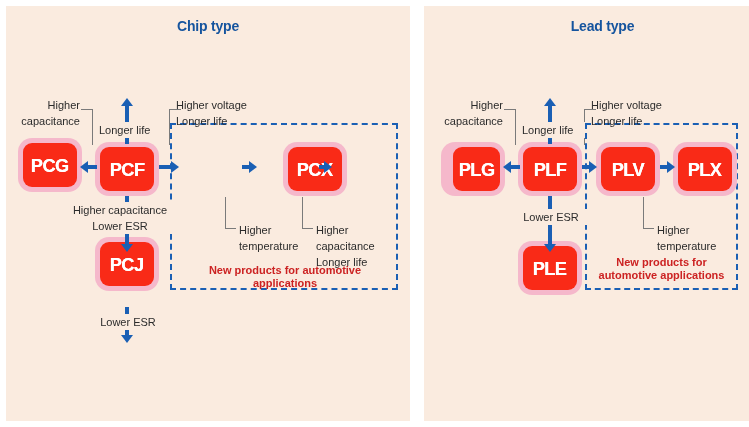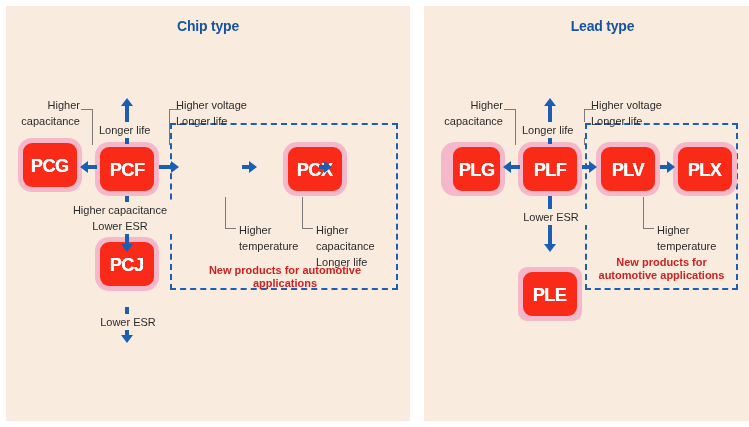--- a/index.html
+++ b/index.html
@@ -267,21 +267,21 @@
         <span class="lbl">PLV</span>
       </div>
     </div>
 
     <div class="node" style="left:249px;top:136px;">
       <div class="inner">
         <span class="lbl">PLX</span>
       </div>
     </div>
 
-    <div class="node" style="left:94px;top:261px;border-radius:9px;">
+    <div class="node" style="left:94px;top:235px;">
       <div class="inner">
         <span class="lbl">PLE</span>
       </div>
     </div>
 
     <div class="arrow arr-left" style="left:79px;top:155px;width:17px;height:12px;">
       <div class="shaft"></div>
         <div class="head"></div>
     </div>
     <div class="arrow arr-up" style="left:120px;top:92px;width:12px;height:46px;">

